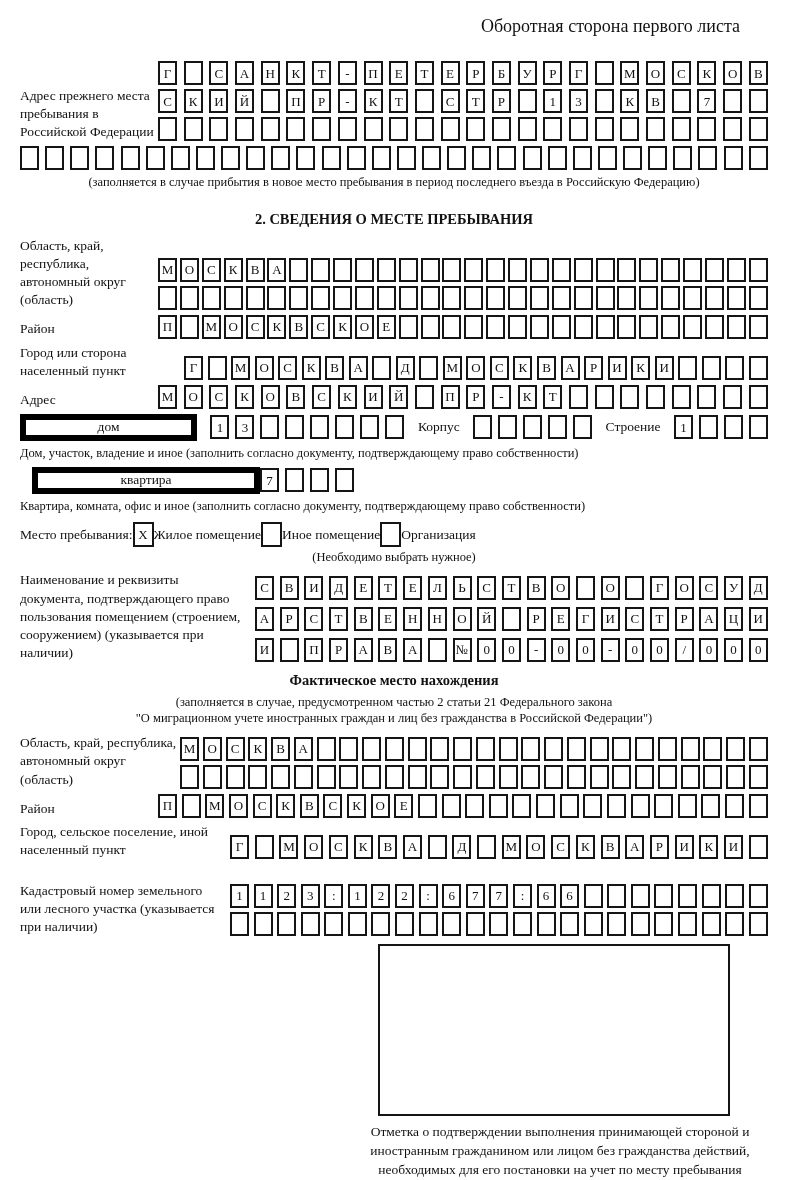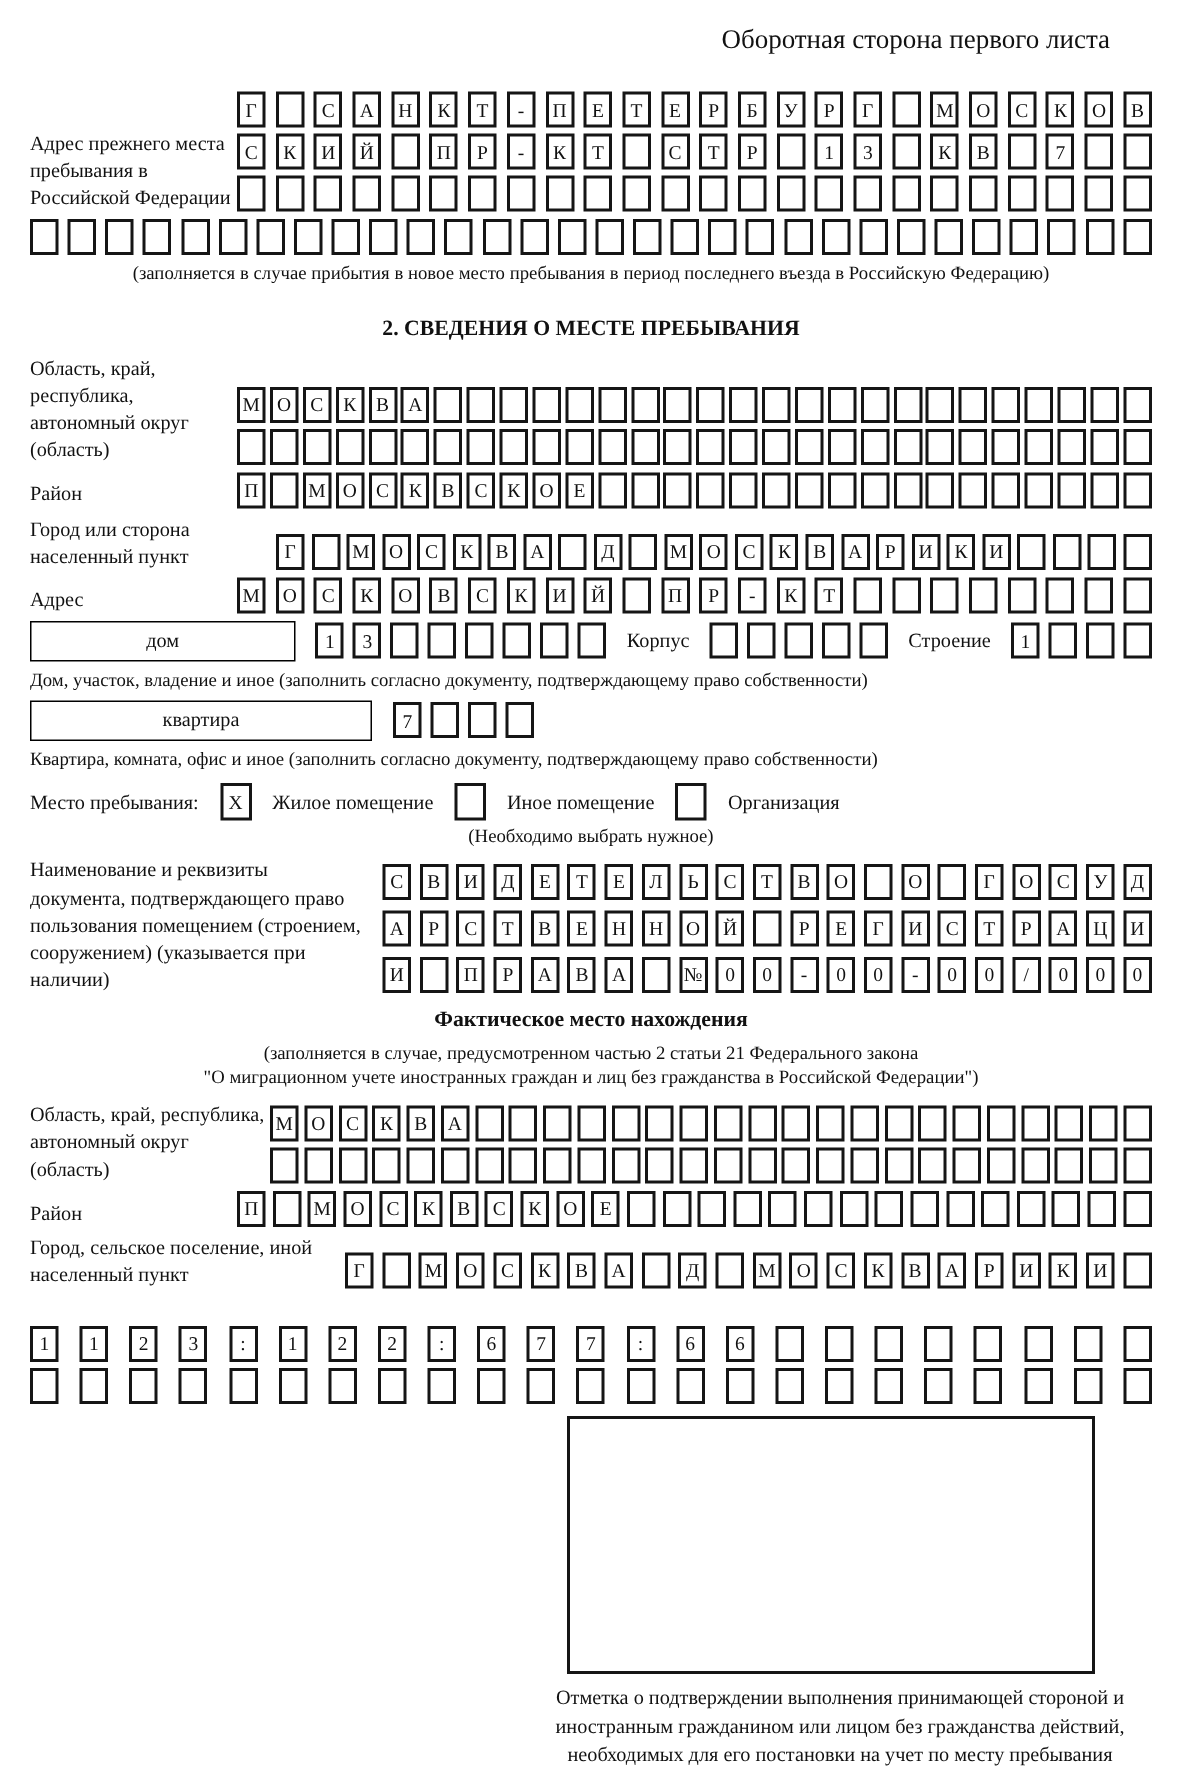--- a/index.html
+++ b/index.html
@@ -28,31 +28,31 @@
     display:flex;align-items:center;justify-content:center;
     font-size:13px;line-height:1;background:#fff;
   }
   .cellgroup{display:flex;gap:6px;}
 
   .note{font-size:12.5px;line-height:1.3;}
   .center{text-align:center;}
   .title{font-size:14.5px;font-weight:bold;text-align:center;margin:21px 0 9px 0;}
 
   .boxlabel{
-    box-sizing:border-box;border:1px solid #000000;height:27px;
+    box-sizing:border-box;border:6px solid #000000;height:27px;
     display:flex;align-items:center;justify-content:center;
     font-size:13.5px;background:#fff;
   }
   .dom-box{width:177px;}
   .kv-box{width:228px;}
   .house-row{display:flex;align-items:center;justify-content:space-between;margin-bottom:4px;}
   .inline-lbl{font-size:13.5px;}
-  .kv-row{display:flex;align-items:center;gap:14px;margin:6px 0 4px 0;text-align:right;}
-
-  .stay-row{display:flex;align-items:center;gap:14px;margin:8px 0 2px 0;font-size:13.5px;}
+  .kv-row{display:flex;align-items:center;margin:6px 0 4px 12px;text-align:right;}
+
+  .stay-row{display:flex;align-items:center;margin:8px 0 2px 0;font-size:13.5px;}
   .checkbox{width:21px;height:25px;}
 
   .docgrids{gap:7px;margin-top:2px;}
 
   .stamp-box{
     box-sizing:border-box;width:352px;height:172px;border:2px solid #151515;
     margin:8px 0 6px 358px;background:#fff;
   }
   .stamp-caption{
     width:444px;margin-left:318px;text-align:center;
@@ -604,20 +604,21 @@
           <span class="cell">Р</span>
           <span class="cell">И</span>
           <span class="cell">К</span>
           <span class="cell">И</span>
           <span class="cell"></span>
         </div>
     </div>
   </div>
 
   <div class="row">
+    <div class="label lw210">Кадастровый номер земельного или лесного участка (указывается при наличии)</div>
     <div class="grids" style="margin-top:20px;">
       <div class="grid">
           <span class="cell">1</span>
           <span class="cell">1</span>
           <span class="cell">2</span>
           <span class="cell">3</span>
           <span class="cell">:</span>
           <span class="cell">1</span>
           <span class="cell">2</span>
           <span class="cell">2</span>

